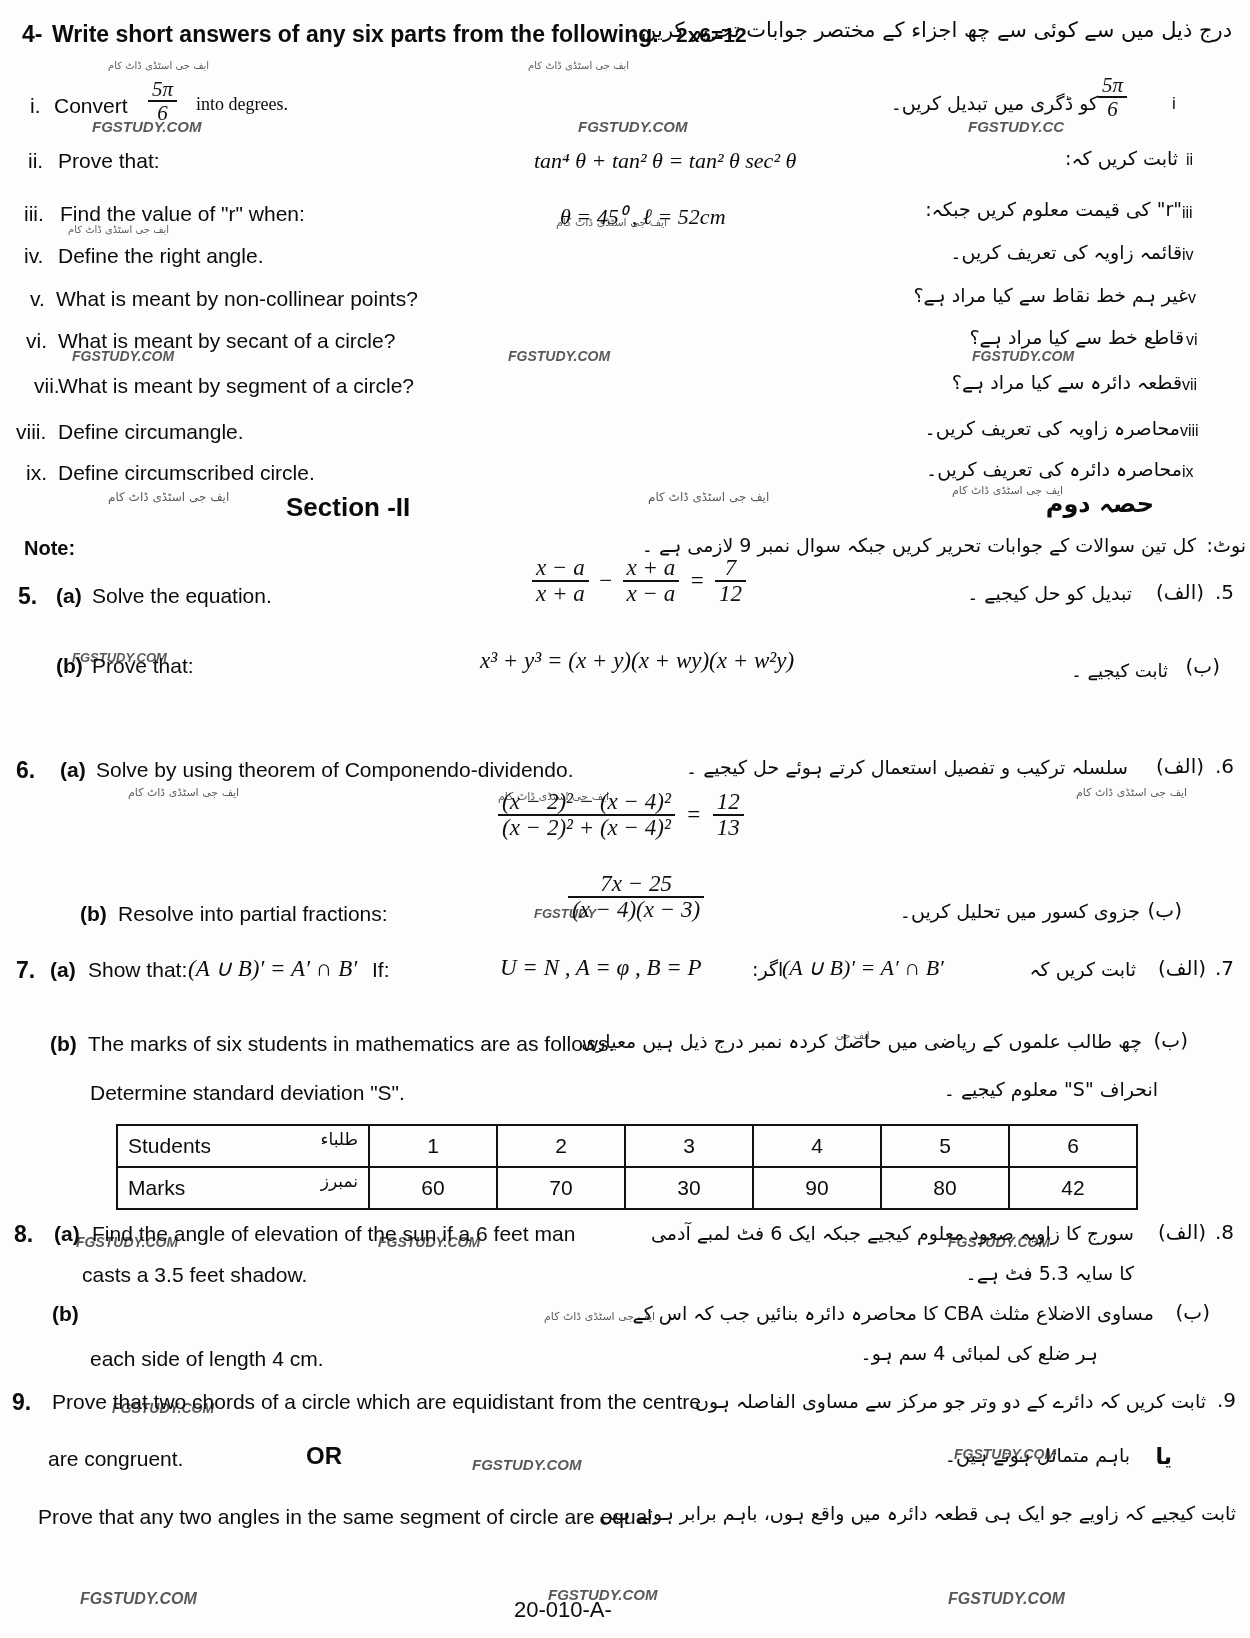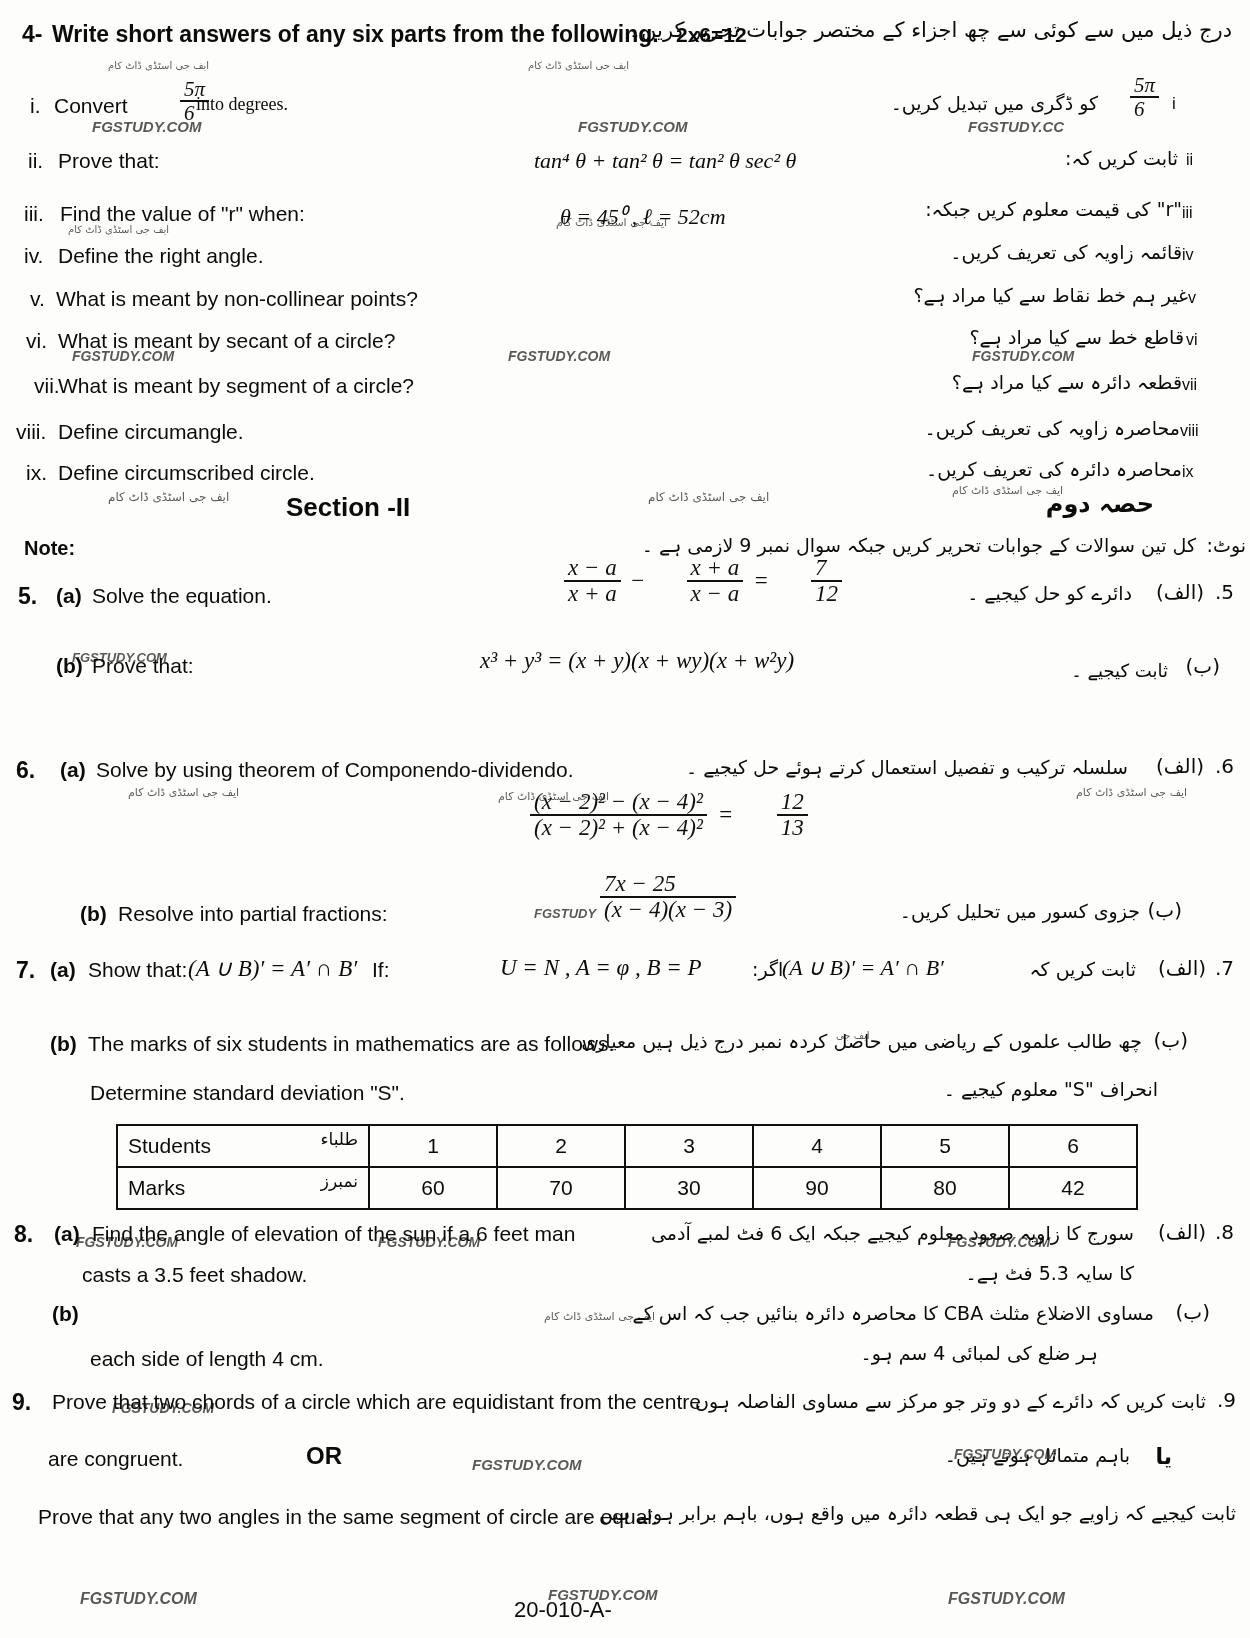--- a/index.html
+++ b/index.html
@@ -63,24 +63,24 @@
     color: #333;
     opacity: .8;
     white-space: nowrap;
     pointer-events: none;
   }
 
   
   .frac {
     display: inline-block;
     vertical-align: middle;
+    text-align: center;
     font-family: "Liberation Serif", serif;
     font-style: italic;
     line-height: 1.05;
-    margin-left: 32px;
   }
   .frac > .num { display: block; padding: 0 4px; }
   .frac > .den { display: block; padding: 0 4px; border-top: 2px solid #111; }
 
   .inline-row { display: inline-block; vertical-align: middle; }
 
   
   .marks-table {
     border-collapse: collapse;
     font-family: "Liberation Sans", sans-serif;
@@ -232,21 +232,21 @@
     </span>
     <span class="mth roman inline-row" style="padding:0 5px;">=</span>
     <span class="frac roman">
       <span class="num">7</span>
       <span class="den">12</span>
     </span>
   </div>
 
   <div class="abs ur" style="right:16px; top:580px; font-size:20px;">5.</div>
   <div class="abs ur" style="right:46px; top:580px; font-size:20px;">(الف)</div>
-  <div class="abs ur" style="right:118px; top:582px; font-size:19px;">دائرے کو حل کیجیے ۔</div>
+  <div class="abs ur" style="right:118px; top:582px; font-size:19px;">تبدیل کو حل کیجیے ۔</div>
 
   <div class="abs en b" style="left:56px; top:655px; font-size:21px;">(b)</div>
   <div class="abs en" style="left:92px; top:655px; font-size:21px;">Prove that:</div>
   <div class="abs mth" style="left:480px; top:648px; font-size:23px;">x³ + y³ = (x + y)(x + wy)(x + w²y)</div>
   <div class="abs ur" style="right:30px; top:654px; font-size:20px;">(ب)</div>
   <div class="abs ur" style="right:82px; top:660px; font-size:18px;">ثابت کیجیے ۔</div>
 
   <div class="abs en b" style="left:16px; top:758px; font-size:23px;">6.</div>
   <div class="abs en b" style="left:60px; top:759px; font-size:21px;">(a)</div>
   <div class="abs en" style="left:96px; top:759px; font-size:21px;">Solve by using theorem of Componendo-dividendo.</div>

